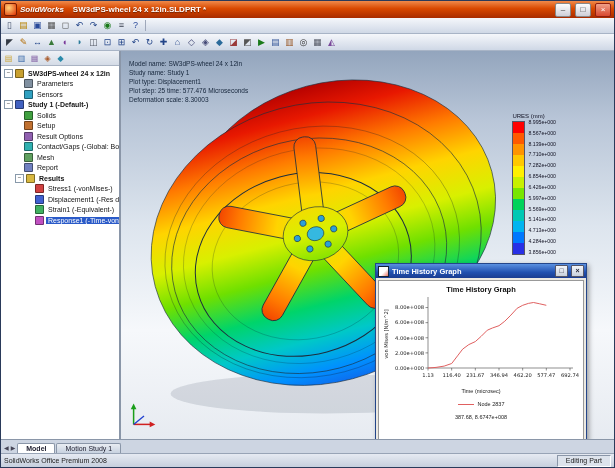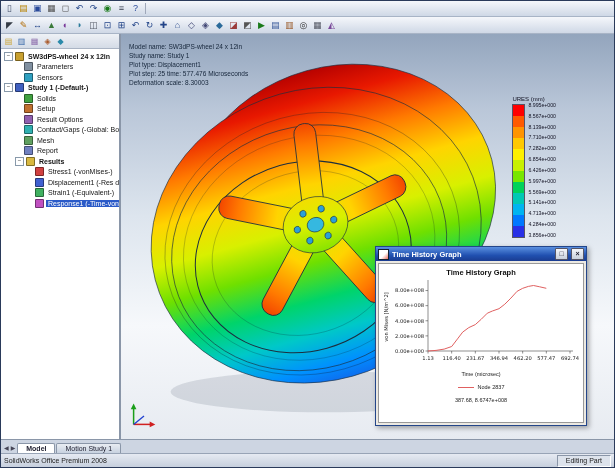--- a/index.html
+++ b/index.html
@@ -76,20 +76,28 @@
   .tab.active{background:#fff;font-weight:bold}
   .statusbar{height:13px;flex:0 0 13px;background:linear-gradient(#e6eaf2,#c6cfdd);border-top:1px solid #98a4b6;display:flex;align-items:center;font-size:7px;color:#222;padding:0 3px}
   .sb-left{flex:1}
   .sb-cell{border:1px solid #8a96a8;border-right-color:#fff;border-bottom-color:#fff;padding:0 8px;height:10px;line-height:9px;background:#dde3ec;margin-left:2px}
 </style>
 </head>
 <body>
 
 <div class="app">
 
+  <div class="titlebar">
+    <span class="logo-mark"></span>
+    <span class="brand">SolidWorks</span>
+    <span class="doc-title">SW3dPS-wheel 24 x 12in.SLDPRT *</span>
+    <span class="win-btn">–</span>
+    <span class="win-btn">□</span>
+    <span class="win-btn close">×</span>
+  </div>
 
   <div class="toolbar tb1">
     <span id="tb1" style="display:flex;align-items:center;gap:1px">
         <span class="tool-icon" style="color: rgb(68, 80, 106);">▯</span>
         <span class="tool-icon" style="color: rgb(184, 134, 11);">▤</span>
         <span class="tool-icon" style="color: rgb(42, 74, 154);">▣</span>
         <span class="tool-icon" style="color: rgb(85, 85, 85);">▦</span>
         <span class="tool-icon" style="color: rgb(85, 85, 85);">◻</span>
         <span class="tool-icon" style="color: rgb(34, 68, 136);">↶</span>
         <span class="tool-icon" style="color: rgb(34, 68, 136);">↷</span>

